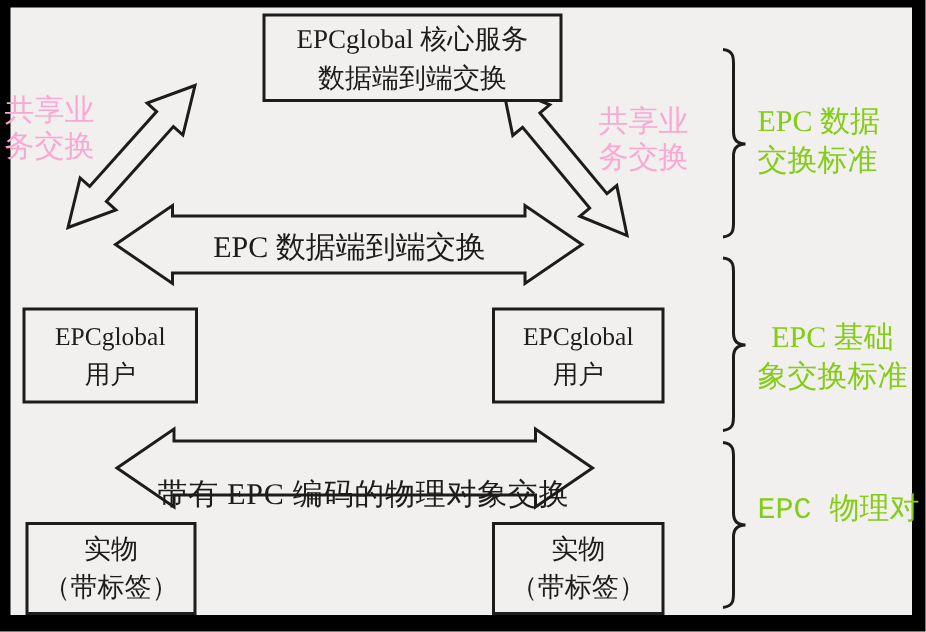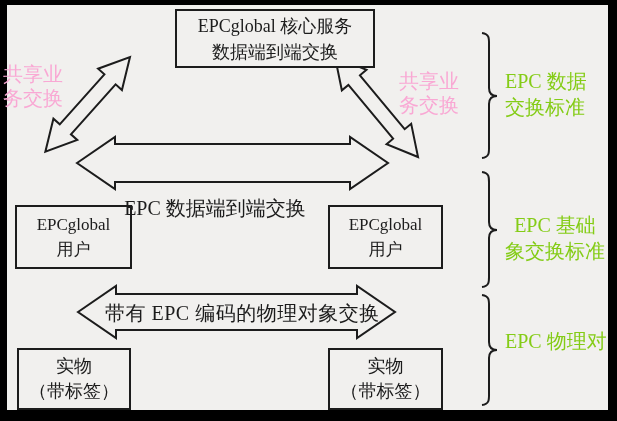--- a/index.html
+++ b/index.html
@@ -22,26 +22,26 @@
   .box-item-left{left:17px;top:348px;width:114px;height:62px;font-size:18px;line-height:25px;}
   .box-item-right{left:328px;top:348px;width:115px;height:62px;font-size:18px;line-height:25px;}
   .float-label{
     position:absolute;z-index:2;color:#f9a8d4;font-size:20px;line-height:24px;white-space:nowrap;
   }
   .share-left{left:3px;top:62px;}
   .share-right{left:399px;top:69px;}
   .brace-label{position:absolute;z-index:2;color:#84cc16;font-size:20px;line-height:26px;white-space:nowrap;}
   .brace-1{left:505px;top:68px;}
   .brace-2{left:505px;top:212px;text-align:center;}
-  .brace-3{left:505px;top:328px;}
+  .brace-3{left:505px;top:328px;font-family:Liberation Mono, monospace;}
   .arrow-text{
     position:absolute;z-index:2;color:#1c1c1c;font-size:20px;text-align:center;white-space:nowrap;
   }
-  .arrow-text-1{left:97px;top:151px;width:236px;margin-top:44px;}
-  .arrow-text-2{left:105px;top:300px;width:263px;letter-spacing:0.5px;}
+  .arrow-text-1{left:115px;top:151px;width:236px;}
+  .arrow-text-2{left:105px;top:316px;width:263px;letter-spacing:0.5px;}
 </style>
 </head>
 <body>
 
 <div class="canvas">
   <div class="paper"></div>
 
   <svg class="overlay" width="617" height="421" viewBox="0 0 617 421">
 
     <polygon points="77,163 115,137 115,144 350,144 350,137 388,163 350,189 350,182 115,182 115,189" fill="#f1f0ee" stroke="#1c1c1c" stroke-width="2" stroke-linejoin="miter"></polygon>

